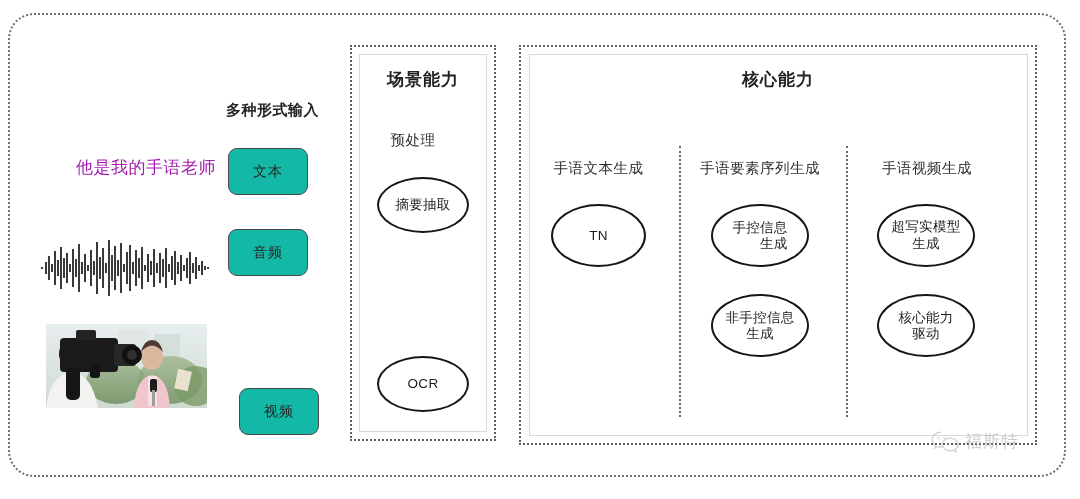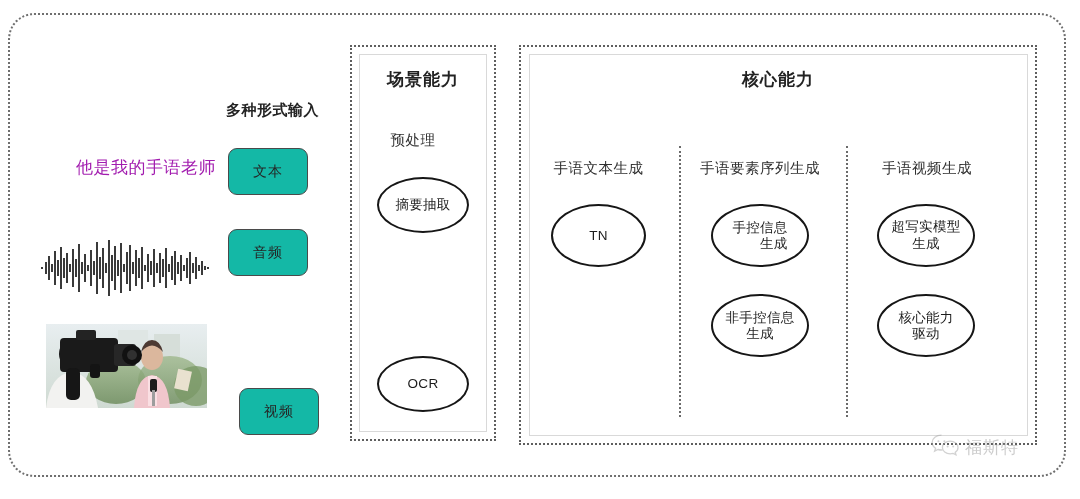--- a/index.html
+++ b/index.html
@@ -217,21 +217,20 @@
   .thumb svg { display: block; }
 
   
   .watermark {
     position: absolute;
     left: 930px;
     top: 430px;
     width: 125px;
     height: 34px;
     display: flex;
-    align-items: center;
     gap: 5px;
     opacity: 0.5;
   }
   .watermark .wm-text {
     font-size: 17px;
     color: #9a9a9a;
     letter-spacing: 1px;
     white-space: nowrap;
   }
 </style>

